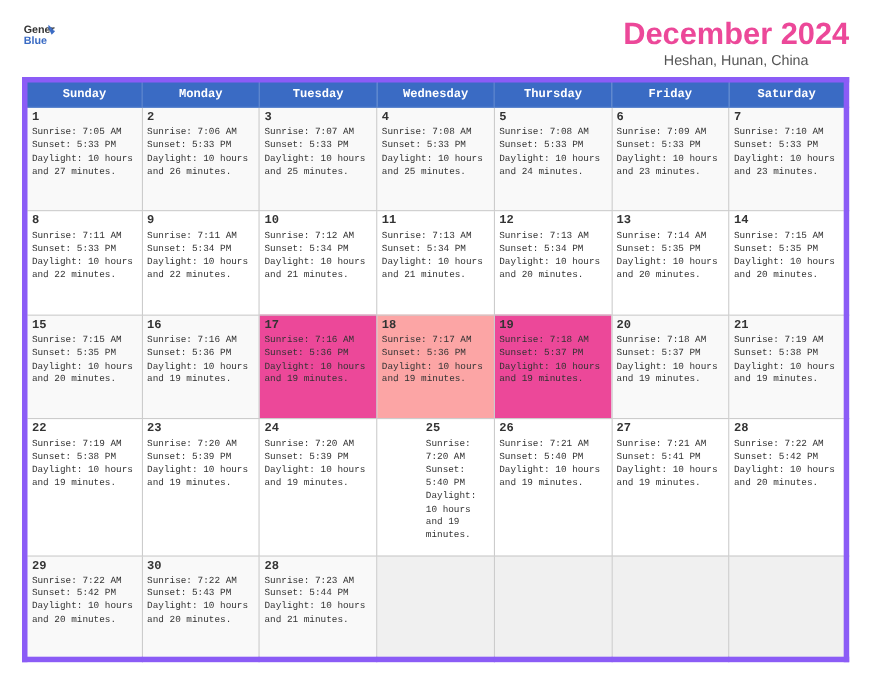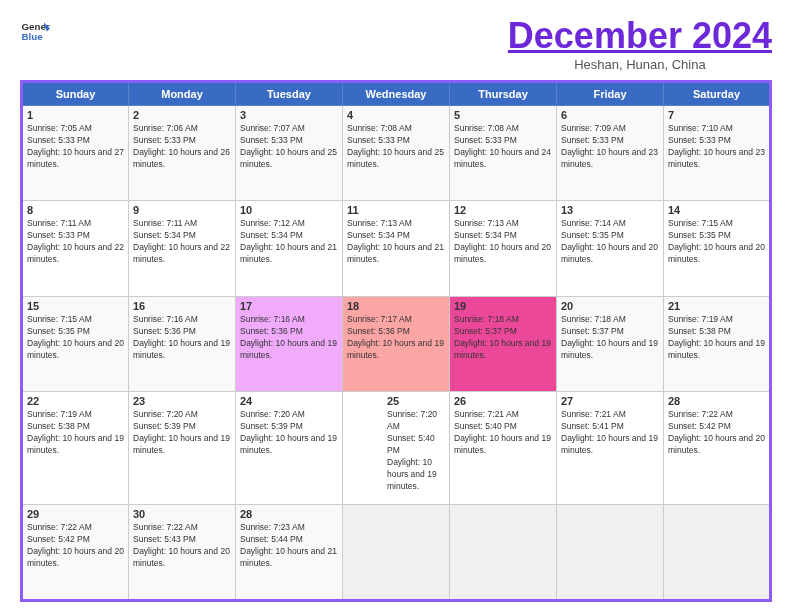--- a/index.html
+++ b/index.html
@@ -29,36 +29,36 @@
       gap: 4px;
     }
     .logo-icon {
       width: 30px;
       height: 30px;
     }
     .title-block {
       text-align: right;
     }
     .main-title {
-      font-size: 36px;
+      font-size: 28px;
       font-weight: bold;
-      color: #6d28d9;
-      text-decoration: underline;
+      color: #ec4899;
     }
     .subtitle {
       font-size: 13px;
       color: #555;
       text-align: center;
     }
     .calendar {
       flex: 1;
-      border: 3px solid #8b5cf6;
+      border: 5px solid #8b5cf6;
       border-collapse: collapse;
       width: 100%;
       table-layout: fixed;
+      font-family: Liberation Mono, monospace;
     }
     .calendar th {
       background: #3a6bc4;
       color: #fff;
       font-size: 11px;
       font-weight: bold;
       text-align: center;
       padding: 5px 3px;
       border: 1px solid #5580cc;
     }
@@ -185,21 +185,21 @@
         </tr>
         <tr>
           <td style="background: rgb(249, 249, 249);">
             <span class="day-num">15</span>
             <div class="day-info">Sunrise: 7:15 AM<br>Sunset: 5:35 PM<br>Daylight: 10 hours and 20 minutes.</div>
           </td>
           <td style="background: rgb(249, 249, 249);">
             <span class="day-num">16</span>
             <div class="day-info">Sunrise: 7:16 AM<br>Sunset: 5:36 PM<br>Daylight: 10 hours and 19 minutes.</div>
           </td>
-          <td style="background: #f0abfc;">
+          <td style="background: #ec4899;">
             <span class="day-num">17</span>
             <div class="day-info">Sunrise: 7:16 AM<br>Sunset: 5:36 PM<br>Daylight: 10 hours and 19 minutes.</div>
           </td>
           <td style="background: #fca5a5;">
             <span class="day-num">18</span>
             <div class="day-info">Sunrise: 7:17 AM<br>Sunset: 5:36 PM<br>Daylight: 10 hours and 19 minutes.</div>
           </td>
           <td style="background: #ec4899; margin-left: 23px;">
             <span class="day-num">19</span>
             <div class="day-info">Sunrise: 7:18 AM<br>Sunset: 5:37 PM<br>Daylight: 10 hours and 19 minutes.</div>

